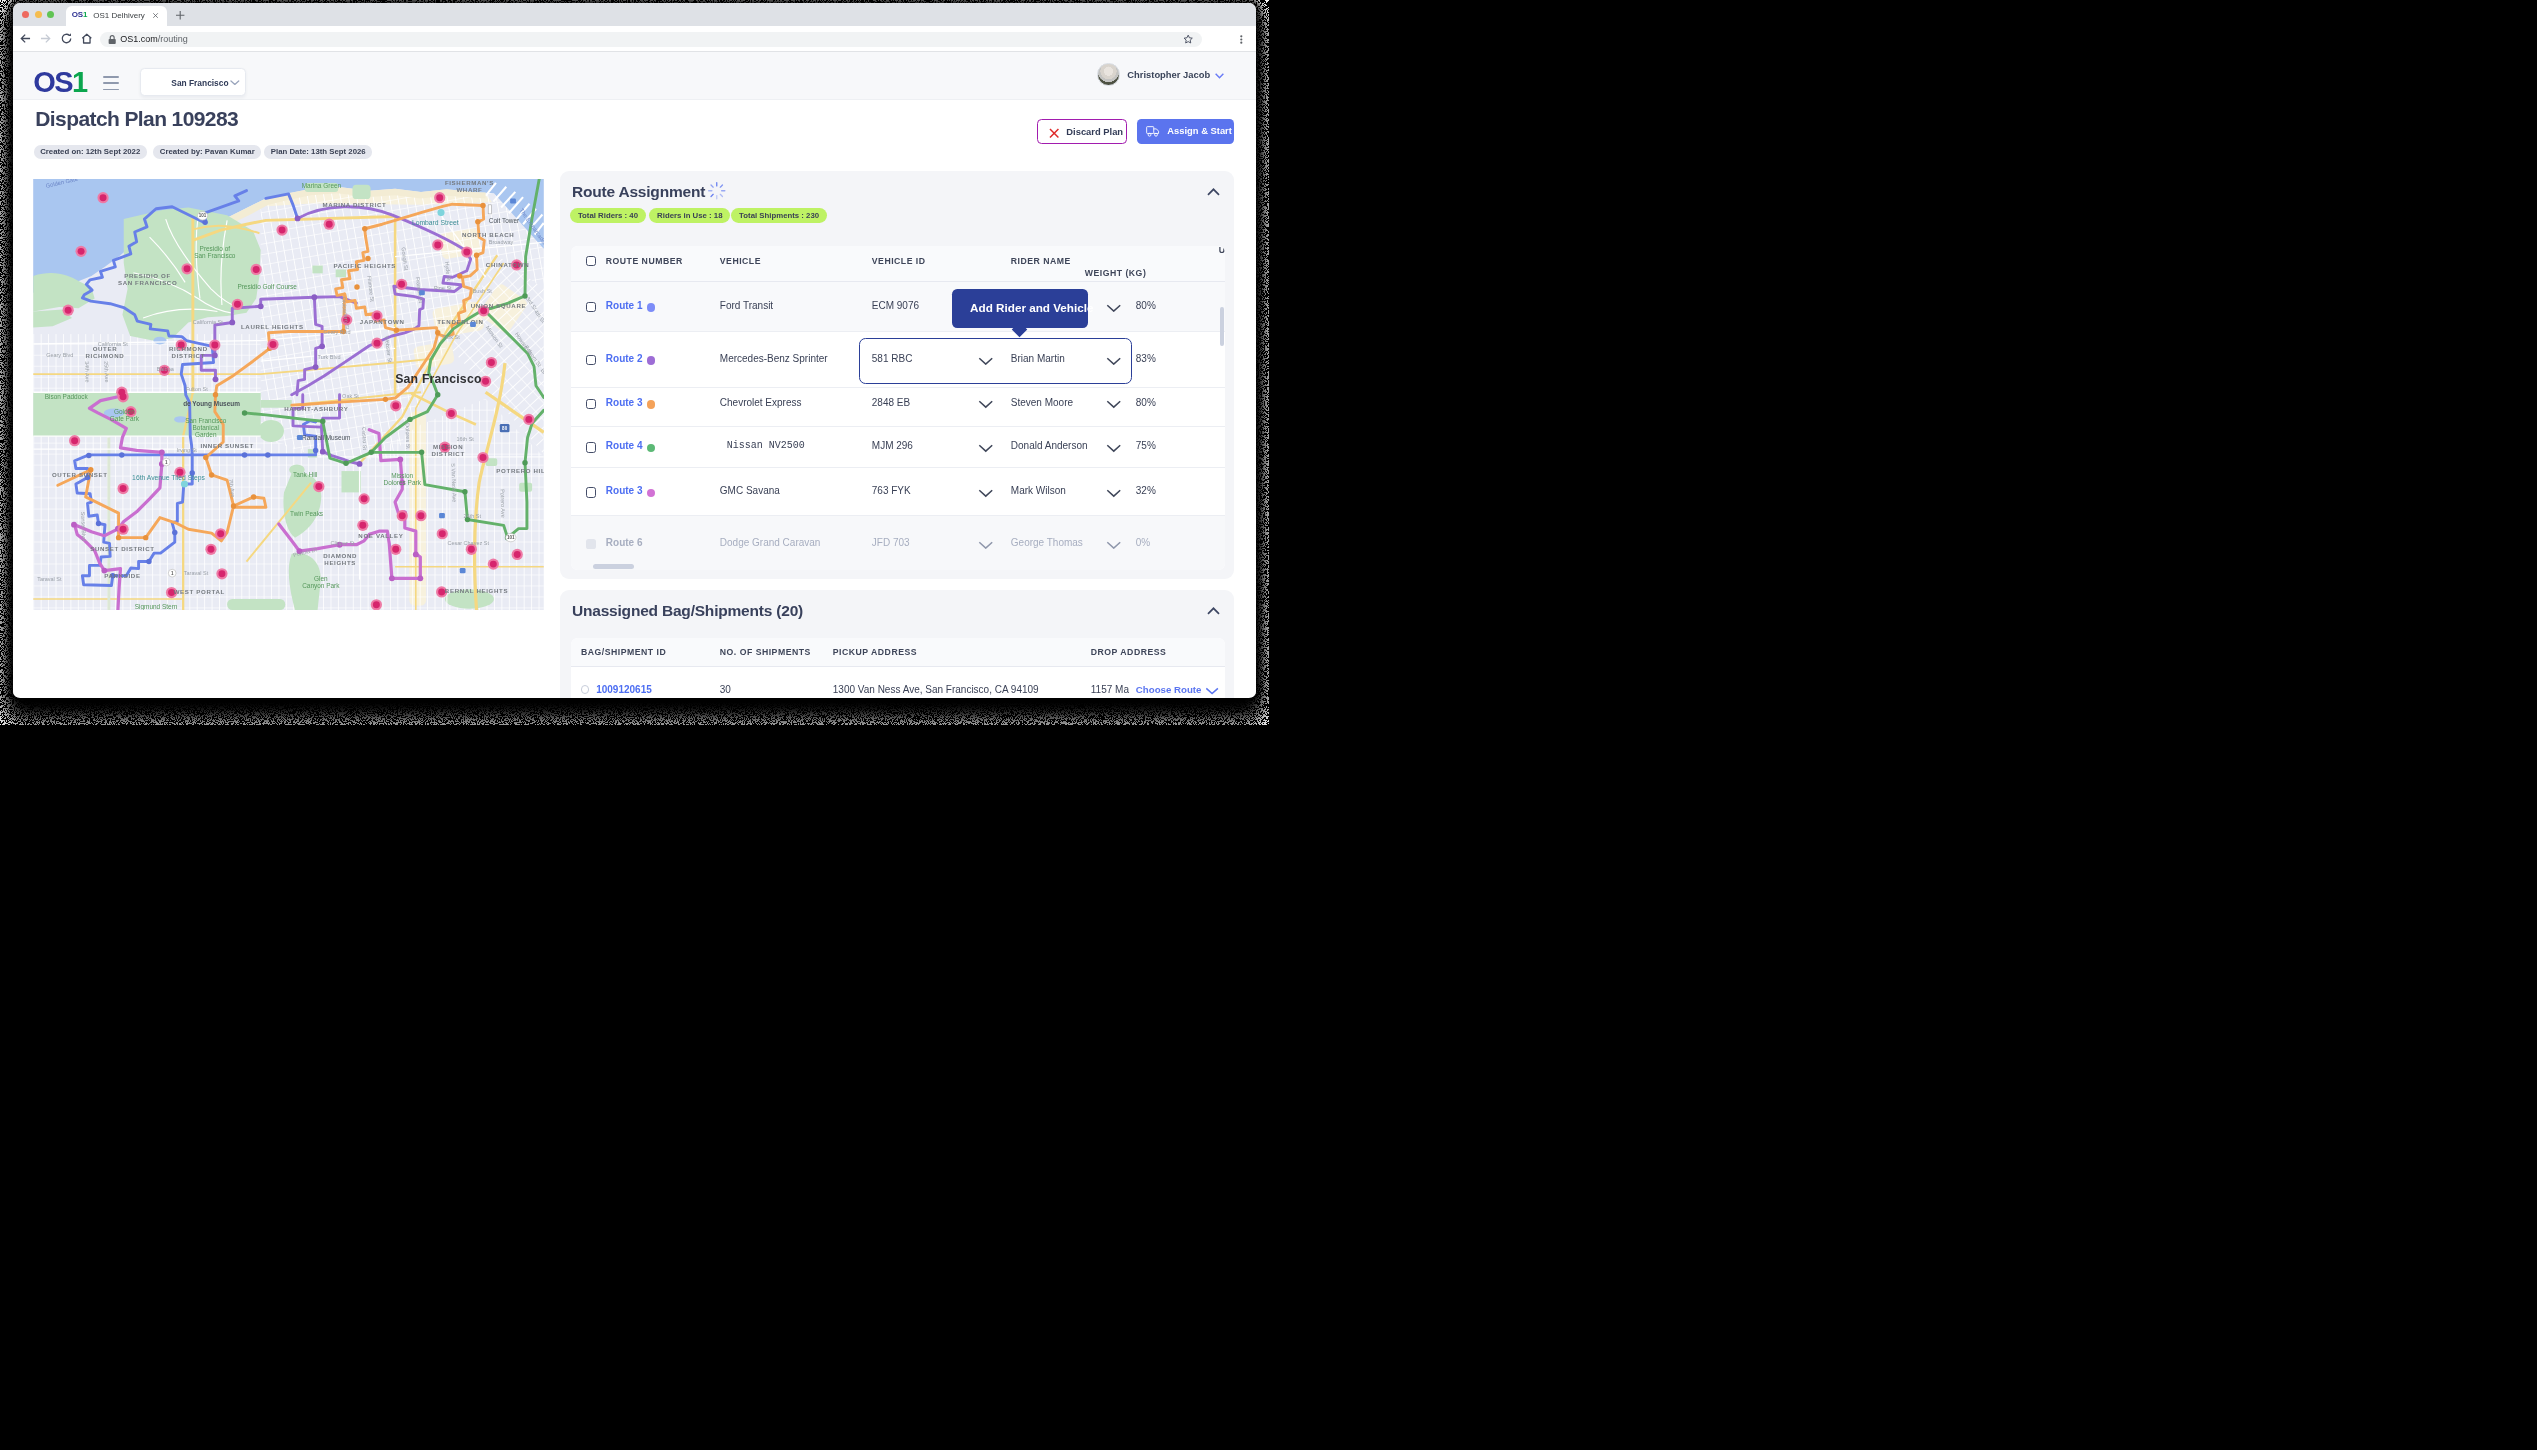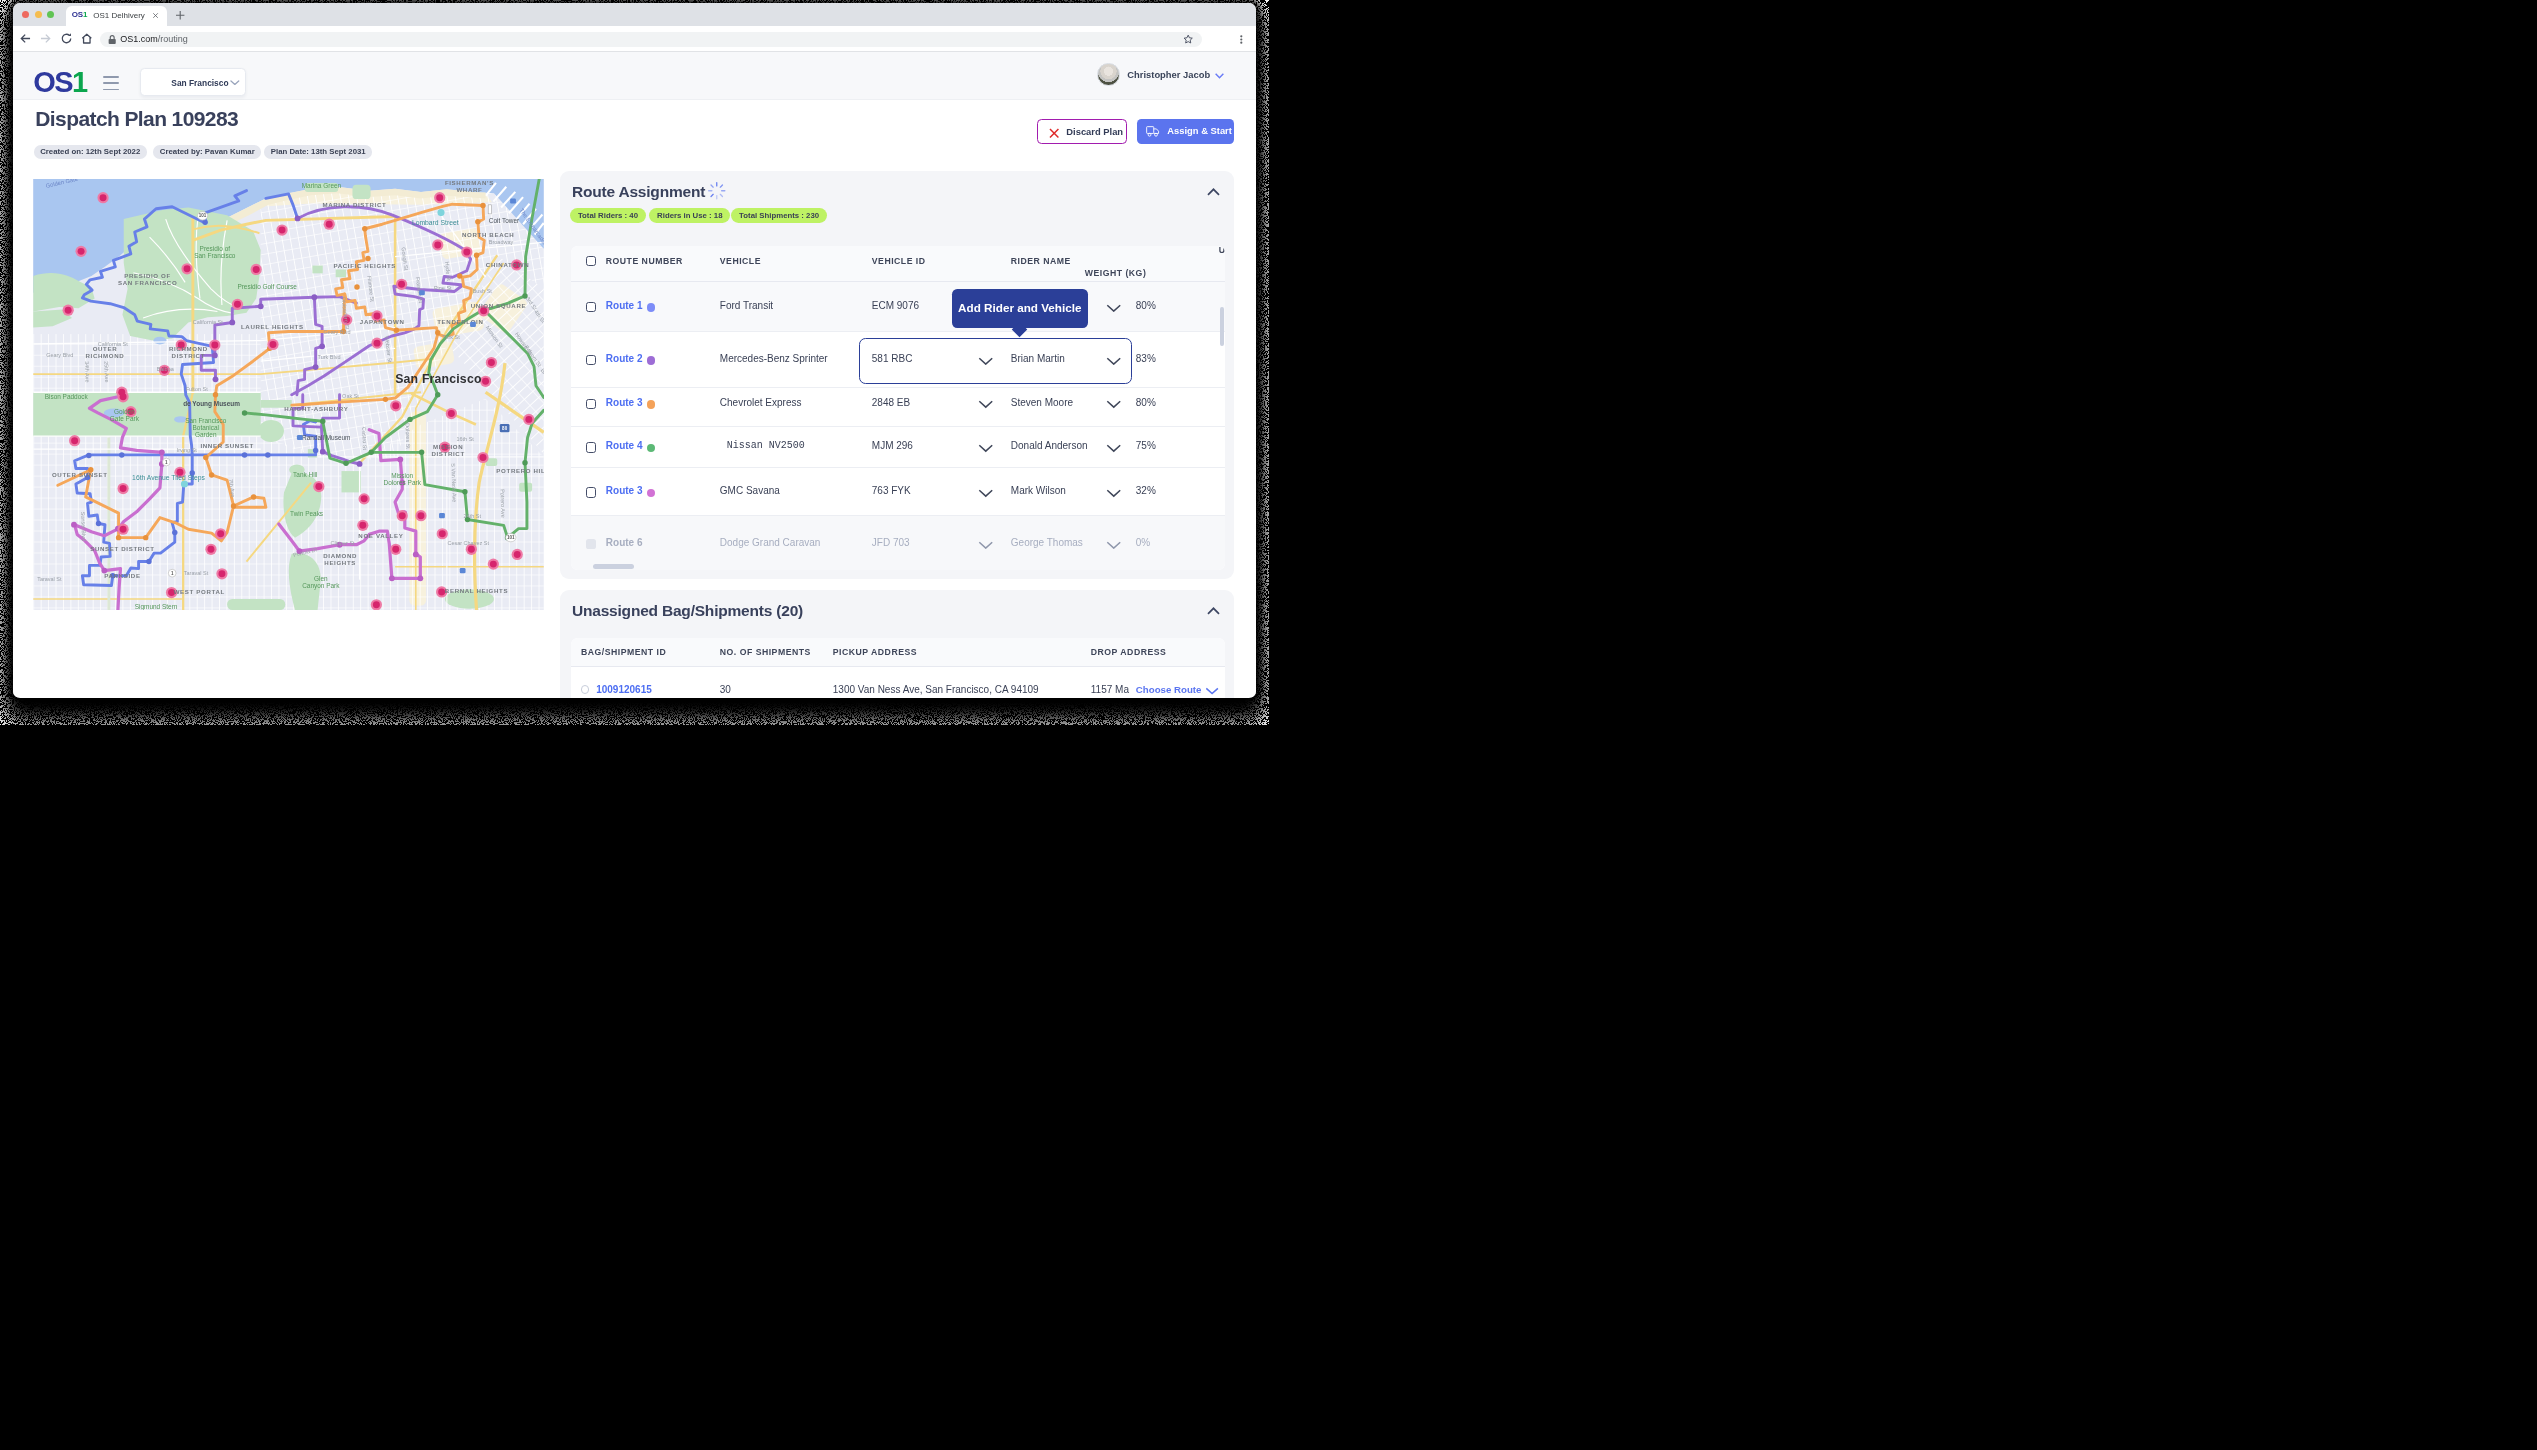--- a/index.html
+++ b/index.html
@@ -149,21 +149,21 @@
     <div id="avatar2"></div>
     <div id="username">Christopher Jacob</div>
     <svg style="position:absolute; left:1202px; top:21px;" width="9" height="5.8" viewBox="0 0 14 9">
         <path d="M1 1 L7 7.5 L13 1" stroke="#6A7CF6" stroke-width="2.2" fill="none"></path>
       </svg>
   </div>
   <div id="page">
     <div id="ptitle">Dispatch Plan 109283</div>
     <div class="pill" style="left:20.4px;">Created on: 12th Sept 2022</div>
     <div class="pill" style="left:140px;">Created by: Pavan Kumar</div>
-    <div class="pill" style="left:251px;">Plan Date: 13th Sept 2031</div>
+    <div class="pill" style="left:251px;">Plan Date: 13th Sept 2026</div>
     <div class="btn" id="discard">
         <svg style="position:absolute; left:11px; top:7.4px;" width="10.4" height="10.4" viewBox="0 0 16 16">
           <path d="M1.5 1.5 L14.5 14.5 M14.5 1.5 L1.5 14.5" stroke="#DF2A2A" stroke-width="2.3"></path>
         </svg>
         <span style="position:absolute; left:28px; top:5.5px;">Discard Plan</span>
       </div>
     <div class="btn" id="assign">
       <svg style="position:absolute; left:8.4px; top:7.1px;" width="14.2" height="11" viewBox="0 0 22 17">
           <g fill="none" stroke="#fff" stroke-width="1.4">
             <rect x="1" y="1" width="11" height="10.5" rx="1"></rect>
@@ -764,21 +764,21 @@
               <path d="M2 2 L12 11 L22 2" stroke="#8F97AB" stroke-width="2.4" fill="none"></path>
             </svg>
           <div class="cell gray" style="left:440px; top:21px;">George Thomas</div>
           <svg class="chev" style="left:535px; top:24.6px;" width="15.5" height="8.4" viewBox="0 0 24 13">
               <path d="M2 2 L12 11 L22 2" stroke="#8F97AB" stroke-width="2.4" fill="none"></path>
             </svg>
           <div class="cell gray" style="left:565px; top:21px;">0%</div>
         </div>
         <div style="position:absolute; left:288px; top:92px; width:273px; height:46px; border:1.6px solid #2B3F98; border-radius:6.5px;"></div>
         <div id="tooltip" style="position:absolute; left:381px; top:43px; width:136px; height:39px; background:#2B3F98; border-radius:5.2px;">
-          <div style="position:absolute; left:0; top:12.3px; width:100%; text-align:center; color:#fff; font-size:11.7px; font-weight:bold; white-space:nowrap;">Add Rider and Vehicle</div>
+          <div style="position:absolute; left:12px; top:12.3px; width:100%; text-align:center; color:#fff; font-size:11.7px; font-weight:bold; white-space:nowrap;">Add Rider and Vehicle</div>
           <div style="position:absolute; left:62px; top:35px; width:11px; height:11px; background:#2B3F98; transform:rotate(45deg);"></div>
         </div>
         <div style="position:absolute; left:649px; top:61px; width:4.2px; height:39px; background:#CBD1DF; border-radius:1.9px;"></div>
         <div style="position:absolute; left:22px; top:318px; width:41px; height:5.2px; background:#CBD1DF; border-radius:2.6px;"></div>
       </div>
     </div>
     <div class="panel" id="panel2">
       <div class="ph">Unassigned Bag/Shipments (20)</div>
       <svg class="collapse" width="13" height="7.8" viewBox="0 0 20 12">
           <path d="M1.5 10.5 L10 2 L18.5 10.5" stroke="#3D4663" stroke-width="2.6" fill="none"></path>

